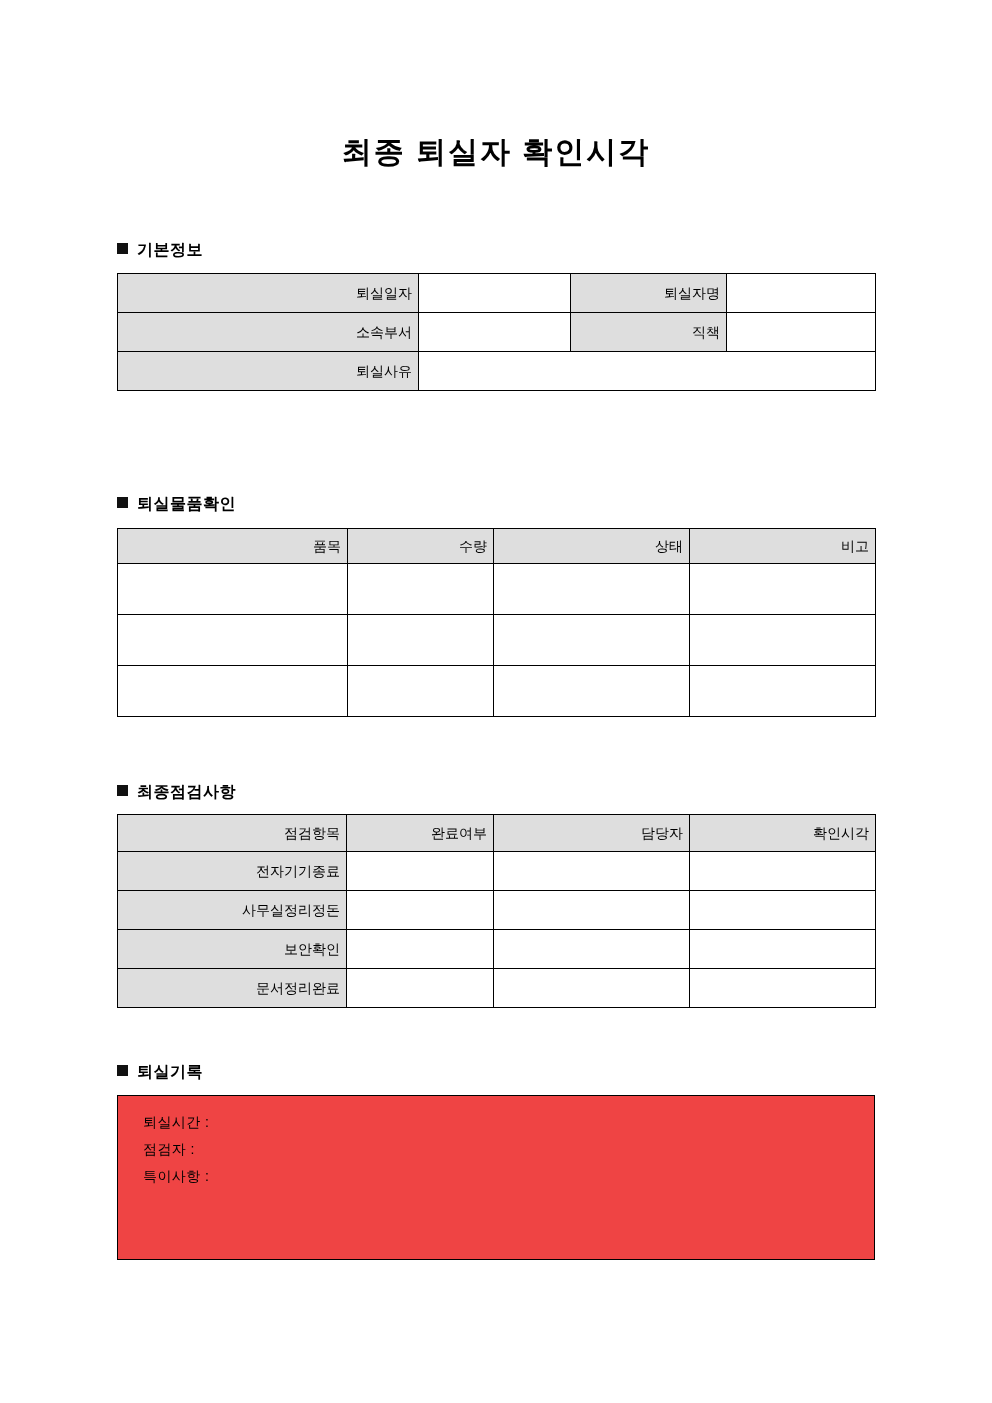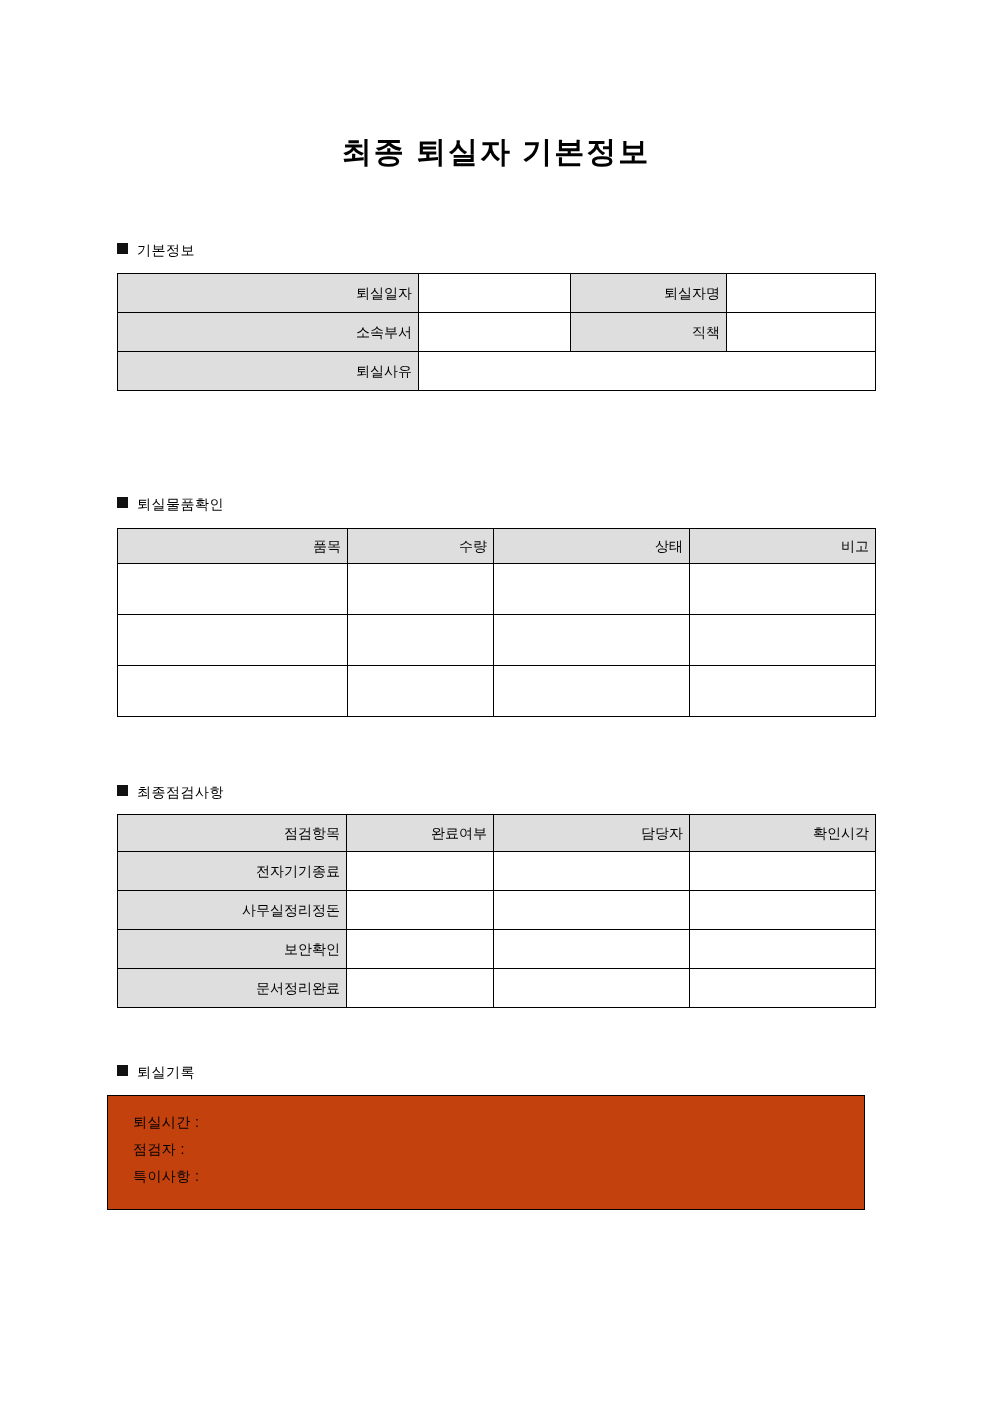--- a/index.html
+++ b/index.html
@@ -33,22 +33,22 @@
     font-size: 30px;
     font-weight: bold;
     letter-spacing: 2px;
     line-height: 40px;
   }
 
   
   .section-header {
     position: absolute;
     left: 117px;
-    font-size: 14px;
-    font-weight: normal;
+    font-size: 16px;
+    font-weight: bold;
     line-height: 20px;
     white-space: nowrap;
   }
   .section-header .bullet {
     display: inline-block;
     width: 11px;
     height: 11px;
     background: #111111;
     margin-right: 9px;
     vertical-align: 1px;
@@ -93,45 +93,45 @@
   #table-items td.body-cell { height: 50px; }
 
   
   #table-final-checks { top: 814px; }
   #table-final-checks th { height: 36px; background: #dedede; }
   #table-final-checks td { height: 38px; }
 
   
   #record-box {
     position: absolute;
-    left: 107px;
+    left: 117px;
     top: 1095px;
     width: 758px;
-    height: 115px;
+    height: 165px;
     border: 1.3px solid #000000;
     box-sizing: border-box;
-    background: #c2410c;
+    background: #ef4444;
   }
   #record-box .rec-line {
     font-size: 14px;
     line-height: 27px;
     padding-left: 25px;
     white-space: pre;
     letter-spacing: 0.4px;
   }
   #record-box .rec-lines-wrap {
     padding-top: 13px;
   }
 </style>
 </head>
 <body>
 
 <div class="page">
 
-  <div class="doc-title">최종 퇴실자 기본정보</div>
+  <div class="doc-title">최종 퇴실자 확인시각</div>
 
   <div class="section-header" style="top:240px;">
     <span class="bullet"></span><span class="sec-label">기본정보</span>
   </div>
 
   <table class="tbl" id="table-basic-info">
     <colgroup>
       <col style="width:301px;">
       <col style="width:152px;">
       <col style="width:156px;">

